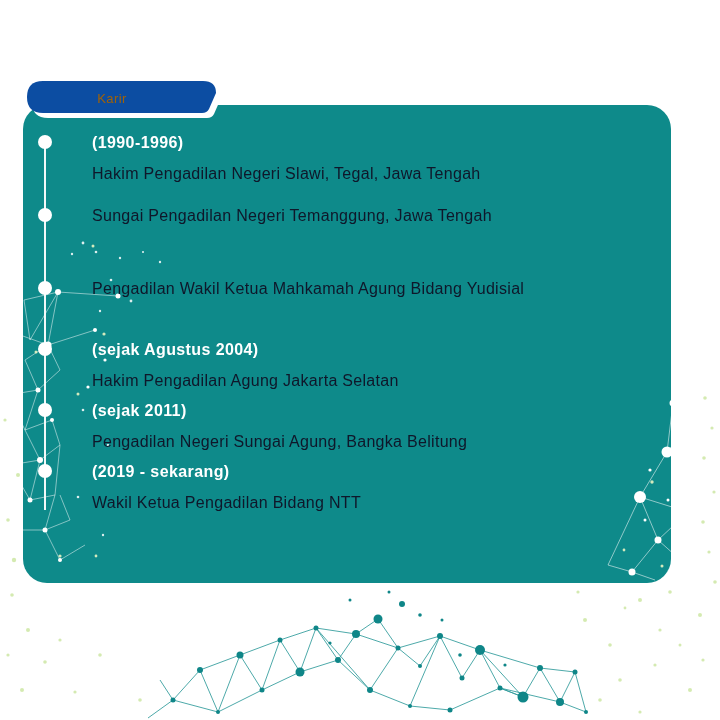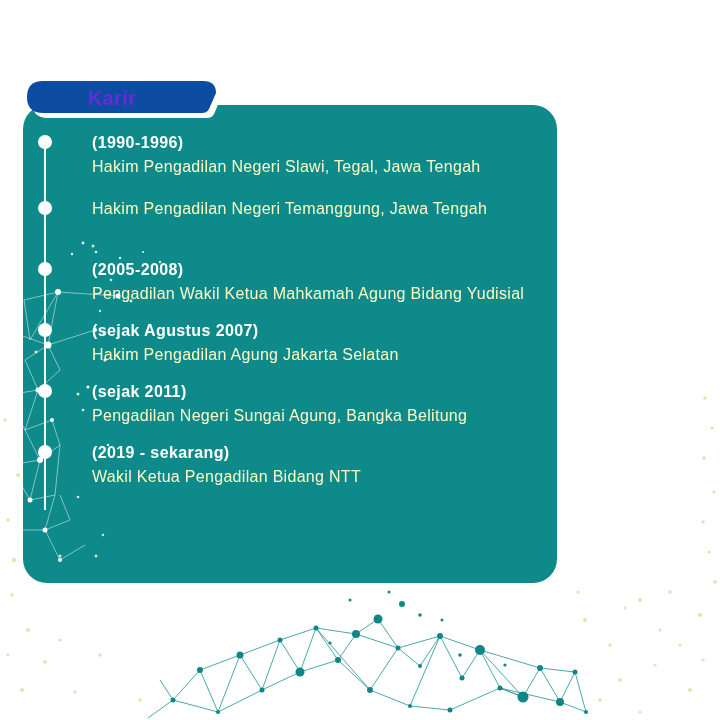--- a/index.html
+++ b/index.html
@@ -4,49 +4,49 @@
 <style>
   * { margin:0; padding:0; box-sizing:border-box; }
   html,body { background:#ffffff; }
   .page {
     position:relative; width:720px; height:720px;
     background:#ffffff; overflow:hidden;
     font-family:"Liberation Sans", sans-serif;
   }
   
   .card {
-    position:absolute; left:23px; top:105px; width:534px; height:478px;
+    position:absolute; left:23px; top:105px; width:648px; height:478px;
     background:#0e8a8a; border-radius:24px; overflow:hidden;
   }
   .card-deco { position:absolute; left:0; top:0; pointer-events:none; }
   
   .badge-svg { position:absolute; left:20px; top:76px; width:212px; height:48px; }
   .badge-text {
     position:absolute; left:27px; top:83px; width:170px; height:30px;
     display:flex; align-items:center; justify-content:center;
-    color:#6d28d9; font-size:20px; font-weight:bold; letter-spacing:.4px;
+    color:#a16207; font-size:13px; font-weight:normal; letter-spacing:.4px;
   }
   
   .entries { position:absolute; left:0; top:28px; right:18px; }
   .entry { position:relative; height:61px; padding-left:69px; }
   .entry .dot {
     position:absolute; left:15px; top:2px; width:14px; height:14px;
     border-radius:50%; background:#ffffff;
   }
   .rail {
     position:absolute; left:21px; top:37px; width:2px; height:368px;
     background:rgba(255,255,255,.95);
   }
   .period {
     color:#ffffff; font-size:16px; font-weight:bold;
     line-height:19px; letter-spacing:.4px;
   }
   .desc {
-    color:#fef9c3; font-size:16px; line-height:19px;
-    letter-spacing:.3px; margin-top:5px;
+    color:#0f172a; font-size:16px; line-height:19px;
+    letter-spacing:.3px; margin-top:12px;
   }
   .deco-abs { position:absolute; pointer-events:none; }
 </style>
 </head>
 <body>
 
 <div class="page">
 
   <div class="card">
 
@@ -146,30 +146,29 @@
     <div class="rail"></div>
 
     <div class="entries">
       <div class="entry">
         <span class="dot"></span>
         <div class="period">(1990-1996)</div>
         <div class="desc">Hakim Pengadilan Negeri Slawi, Tegal, Jawa Tengah</div>
       </div>
       <div class="entry">
         <span class="dot"></span>
-        <div class="desc">Hakim Pengadilan Negeri Temanggung, Jawa Tengah</div>
-      </div>
-      <div class="entry">
-        <span class="dot"></span>
-        <div class="period">(2005-2008)</div>
+        <div class="desc">Sungai Pengadilan Negeri Temanggung, Jawa Tengah</div>
+      </div>
+      <div class="entry">
+        <span class="dot"></span>
         <div class="desc">Pengadilan Wakil Ketua Mahkamah Agung Bidang Yudisial</div>
       </div>
       <div class="entry">
         <span class="dot"></span>
-        <div class="period">(sejak Agustus 2007)</div>
+        <div class="period">(sejak Agustus 2004)</div>
         <div class="desc">Hakim Pengadilan Agung Jakarta Selatan</div>
       </div>
       <div class="entry">
         <span class="dot"></span>
         <div class="period">(sejak 2011)</div>
         <div class="desc">Pengadilan Negeri Sungai Agung, Bangka Belitung</div>
       </div>
       <div class="entry">
         <span class="dot"></span>
         <div class="period">(2019 - sekarang)</div>

